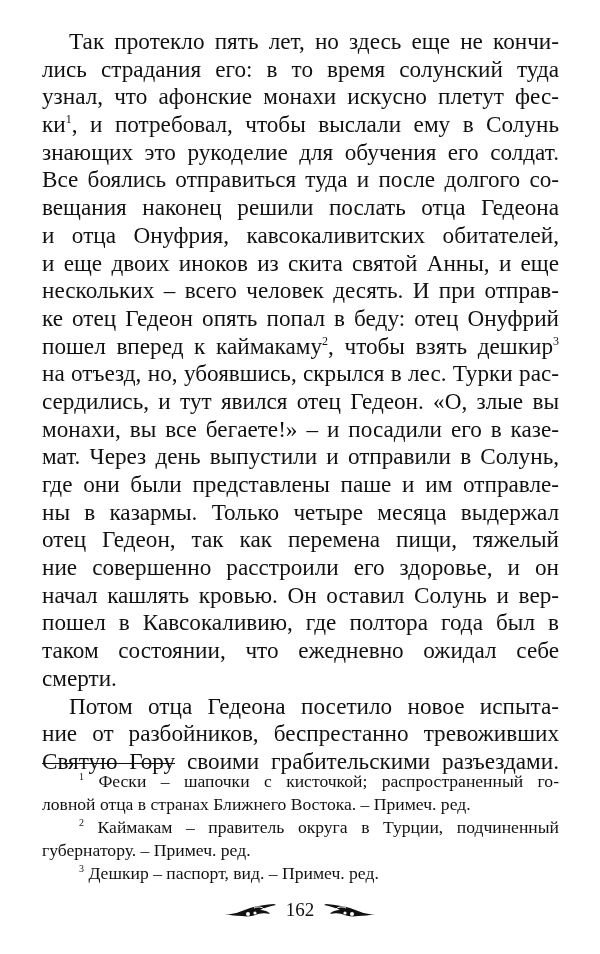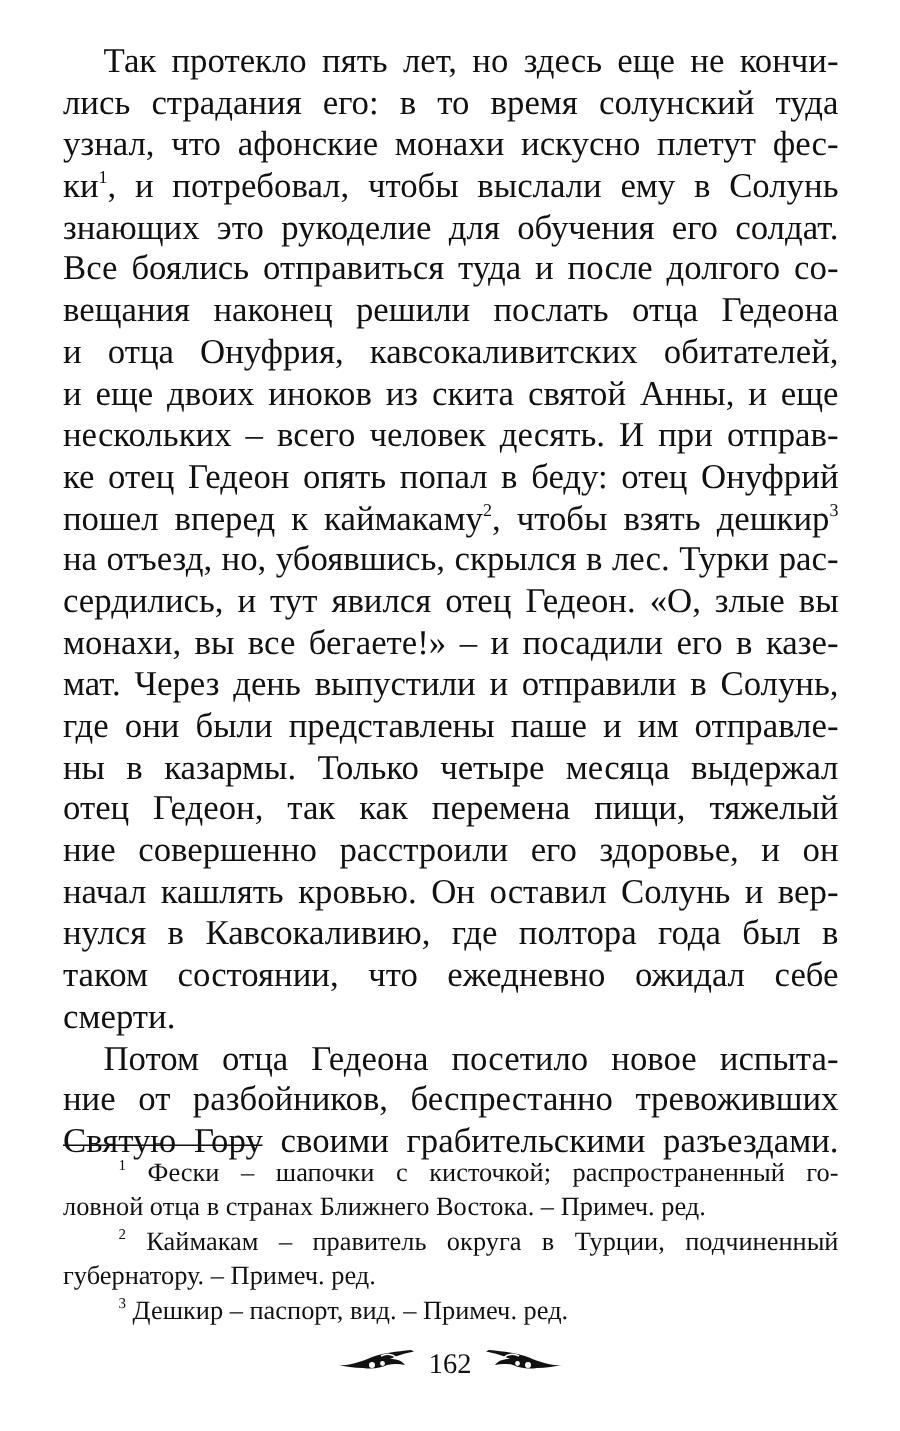--- a/index.html
+++ b/index.html
@@ -27,21 +27,21 @@
     display: block; height: 23px; line-height: 23px;
     font-size: 17.6px; white-space: nowrap;
     text-align: justify; text-align-last: justify;
   }
   .fline.last { text-align-last: left; }
   .fline.indent { padding-left: 37px; }
   .fline sup { font-size: 10px; vertical-align: 7px; }
   .note-ed { }
   .folio {
     position: absolute; top: 898px; left: 0; width: 600px;
-    display: flex; justify-content: center; gap: 8px;
+    display: flex; justify-content: center; align-items: center; gap: 8px;
   }
   .folio-num { font-size: 19px; line-height: 24px; }
   .orn { width: 54px; height: 16px; display: block; }
 </style>
 </head>
 <body>
 
 <div class="page">
 
   <div class="body-text">
@@ -60,21 +60,21 @@
     <span class="line"><span>пошел вперед к каймакаму</span><sup>2</sup><span>, чтобы взять дешкир</span><sup>3</sup></span>
     <span class="line">на отъезд, но, убоявшись, скрылся в лес. Турки рас-</span>
     <span class="line">сердились, и тут явился отец Гедеон. «О, злые вы</span>
     <span class="line">монахи, вы все бегаете!» – и посадили его в казе-</span>
     <span class="line">мат. Через день выпустили и отправили в Солунь,</span>
     <span class="line">где они были представлены паше и им отправле-</span>
     <span class="line">ны в казармы. Только четыре месяца выдержал</span>
     <span class="line">отец Гедеон, так как перемена пищи, тяжелый</span>
     <span class="line">ние совершенно расстроили его здоровье, и он</span>
     <span class="line">начал кашлять кровью. Он оставил Солунь и вер-</span>
-    <span class="line">нулся в Кавсокаливию, где полтора года был в</span>
+    <span class="line">пошел в Кавсокаливию, где полтора года был в</span>
     <span class="line">таком состоянии, что ежедневно ожидал себе</span>
     <span class="line last">смерти.</span>
 
     <span class="line indent">Потом отца Гедеона посетило новое испыта-</span>
     <span class="line">ние от разбойников, беспрестанно тревоживших</span>
     <span class="line last" style="text-align-last: justify;">Святую Гору своими грабительскими разъездами.</span>
   </div>
 
   <div class="rule"></div>
 

